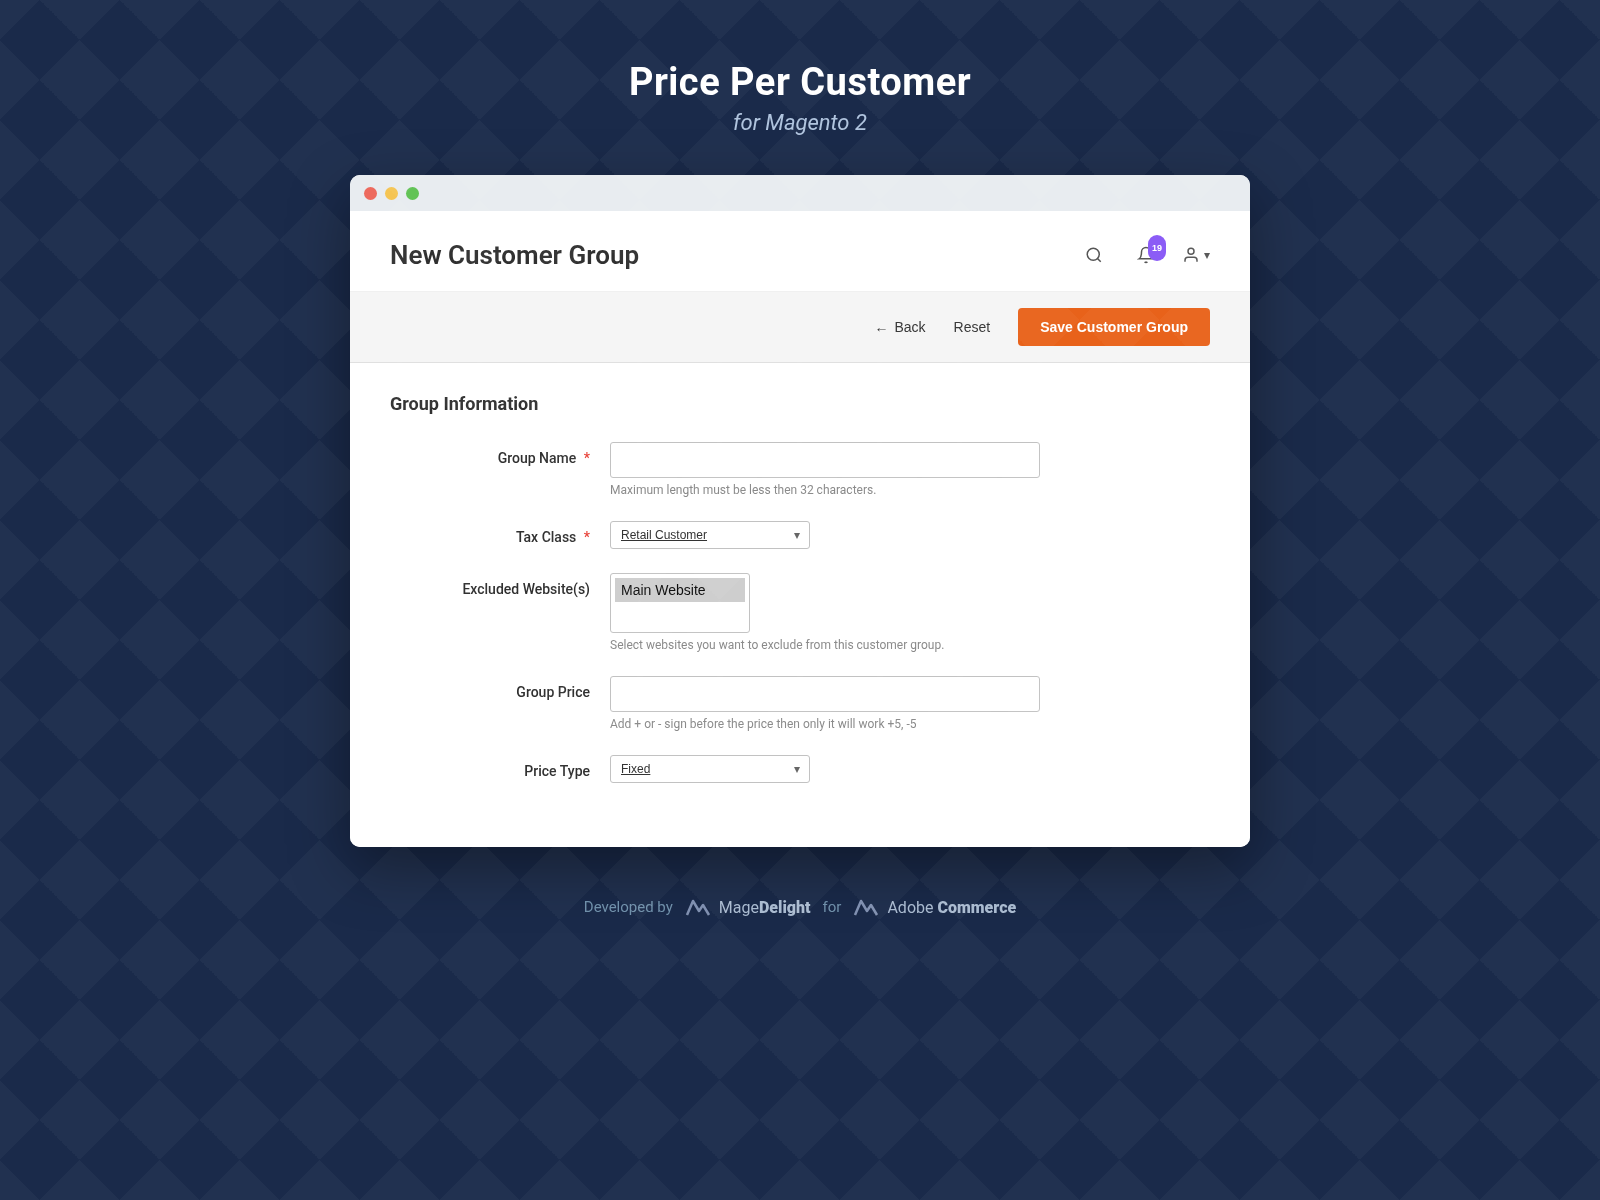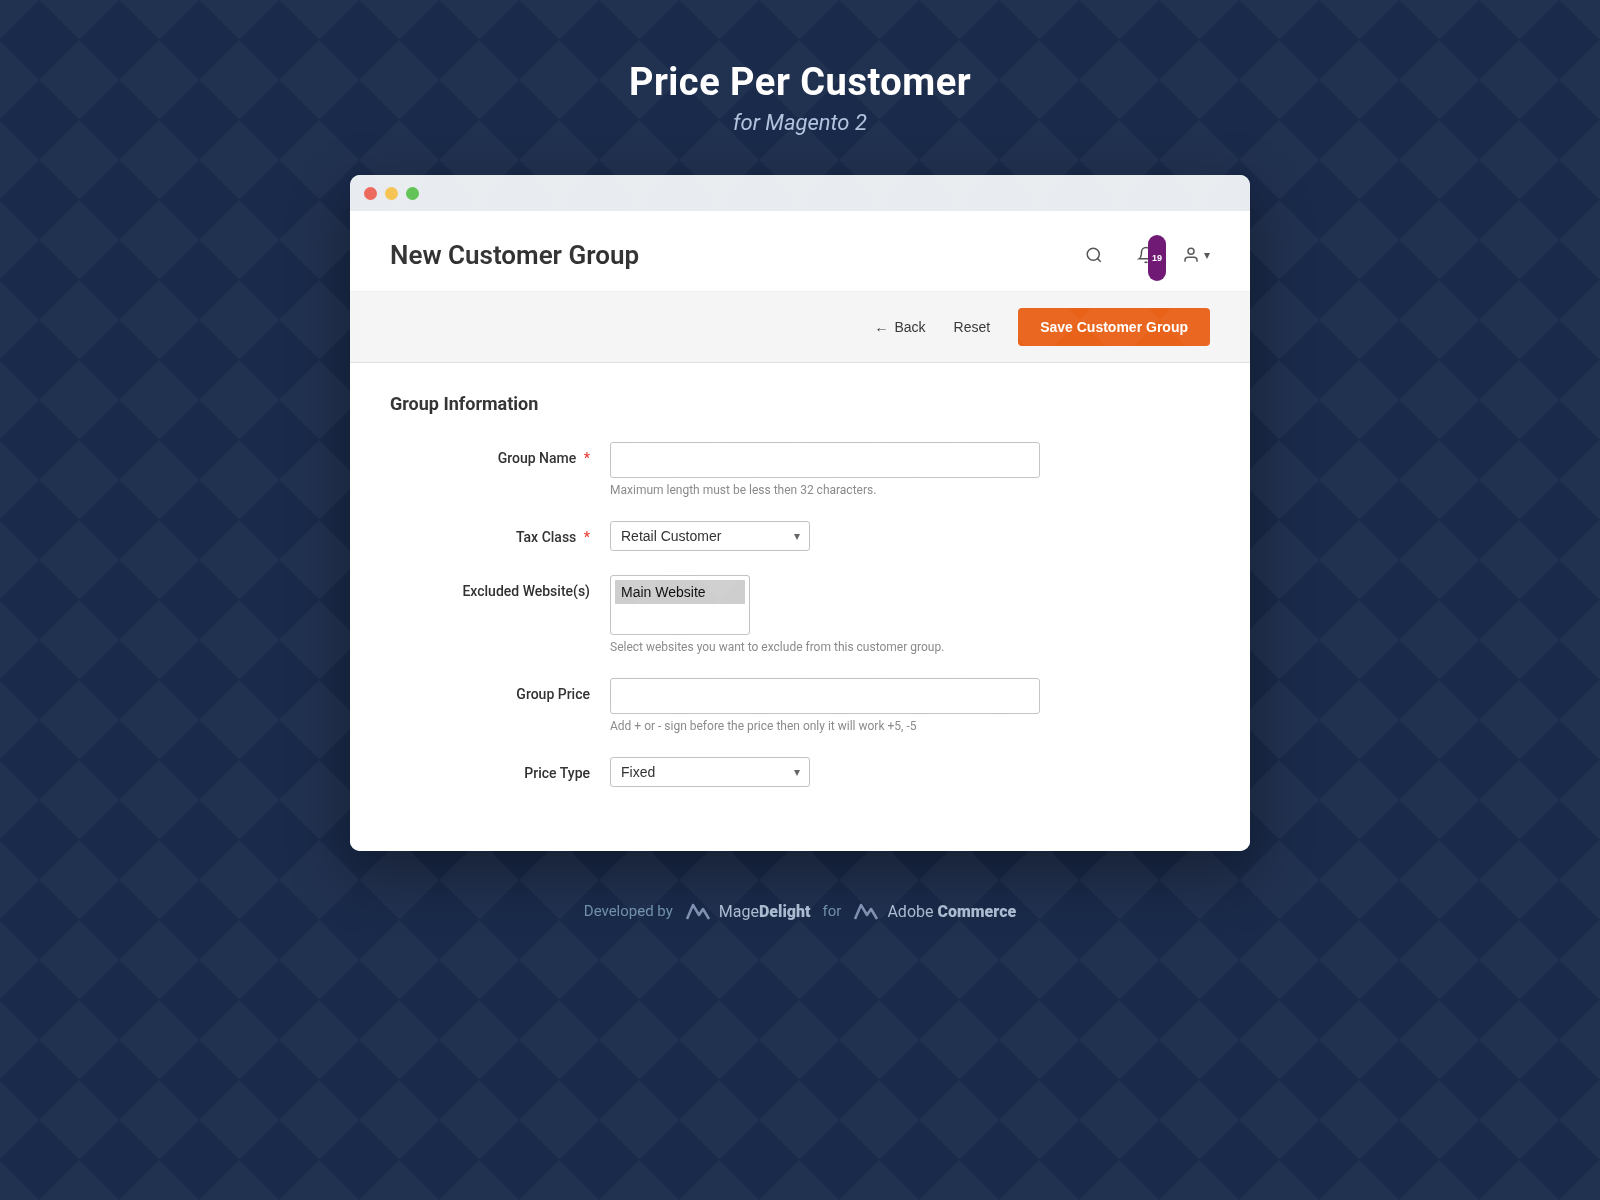--- a/index.html
+++ b/index.html
@@ -121,26 +121,26 @@
       align-items: center;
       justify-content: center;
       width: 32px;
       height: 32px;
     }
 
     .notification-badge {
       position: absolute;
       top: -4px;
       right: -4px;
-      background: #701a75;
+      background: #8b5cf6;
       color: white;
       font-size: 9px;
       font-weight: 700;
       border-radius: 10px;
-      padding: 18px 4px;
+      padding: 8px 4px;
       min-width: 16px;
       text-align: center;
     }
 
     .user-btn {
       display: flex;
       align-items: center;
       gap: 4px;
       background: none;
       border: none;
@@ -256,25 +256,26 @@
       max-width: 200px;
     }
 
     .form-select {
       appearance: none;
       -webkit-appearance: none;
       background: #ffffff;
       border: 1px solid #c2c2c2;
       border-radius: 3px;
       padding: 6px 32px 6px 10px;
-      font-size: 14px;
+      font-size: 12px;
       color: #333;
       cursor: pointer;
       outline: none;
       width: 100%;
+      text-decoration: underline;
     }
 
     .select-arrow {
       position: absolute;
       right: 10px;
       pointer-events: none;
       color: #666;
       font-size: 12px;
     }
 

